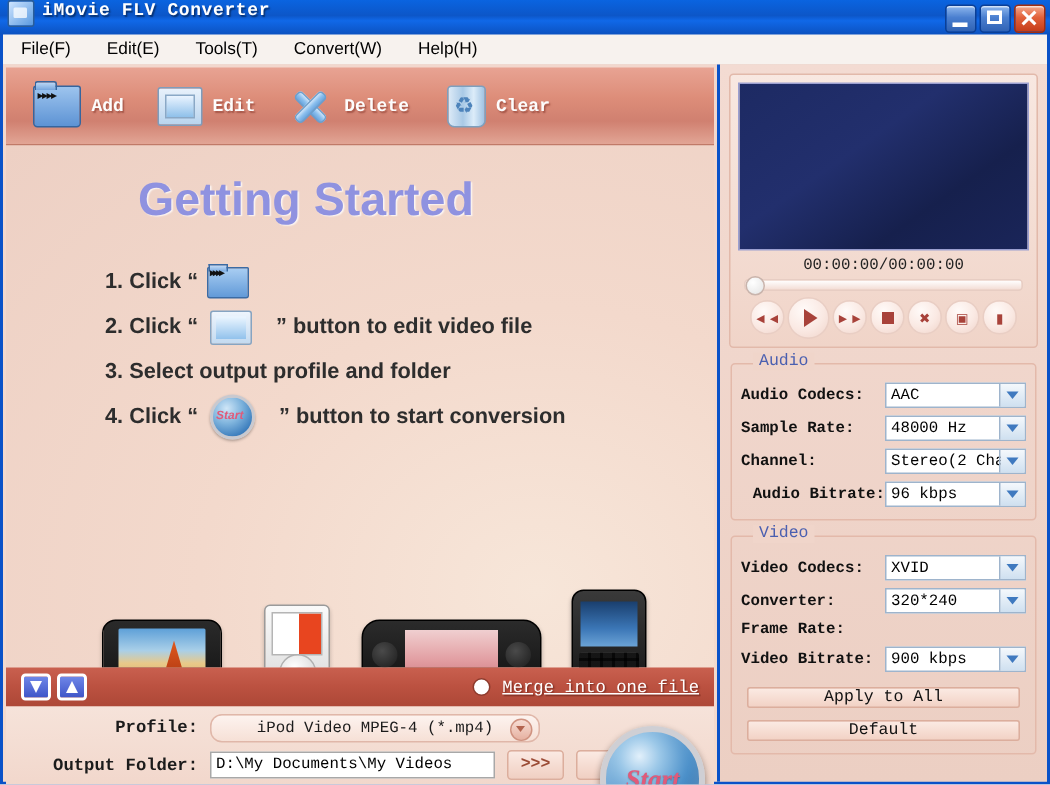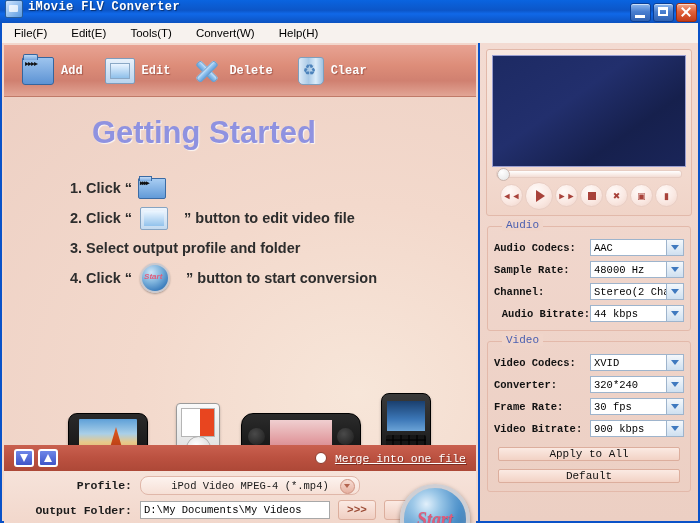--- a/index.html
+++ b/index.html
@@ -525,20 +525,21 @@
 
       <div class="start-btn">
         <span>Start</span>
       </div>
     </div>
 
     <div class="right">
 
       <div class="preview-box">
         <div class="video-screen"></div>
+        <div class="time-text">00:00:00/00:00:00</div>
         <div class="seek">
           <div class="seek-knob"></div>
         </div>
         <div class="controls">
           <div class="cbtn">◄◄</div>
           <div class="cbtn big">
               <i class="tri-r"></i>
             </div>
           <div class="cbtn">►►</div>
           <div class="cbtn">
@@ -569,21 +570,21 @@
         <div class="field">
           <div class="field-label">Channel:</div>
           <div class="combo">
             <span>Stereo(2 Channels)</span>
             <i class="cbarrow"></i>
           </div>
         </div>
         <div class="field">
           <div class="field-label">Audio Bitrate:</div>
           <div class="combo">
-            <span>44 kbps</span>
+            <span>96 kbps</span>
             <i class="cbarrow"></i>
           </div>
         </div>
       </div>
 
       <div class="grp">
         <div class="grp-title">Video</div>
         <div class="field">
           <div class="field-label">Video Codecs:</div>
           <div class="combo">
@@ -593,24 +594,20 @@
         </div>
         <div class="field">
           <div class="field-label">Converter:</div>
           <div class="combo">
             <span>320*240</span>
             <i class="cbarrow"></i>
           </div>
         </div>
         <div class="field">
           <div class="field-label">Frame Rate:</div>
-          <div class="combo">
-            <span>30 fps</span>
-            <i class="cbarrow"></i>
-          </div>
         </div>
         <div class="field">
           <div class="field-label">Video Bitrate:</div>
           <div class="combo">
             <span>900 kbps</span>
             <i class="cbarrow"></i>
           </div>
         </div>
         <div class="grp-buttons">
           <div class="flatbtn">Apply to All</div>

